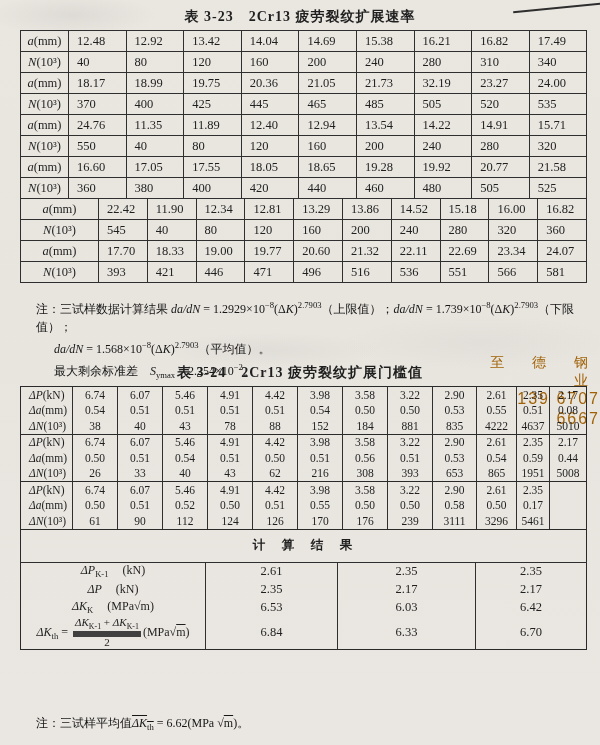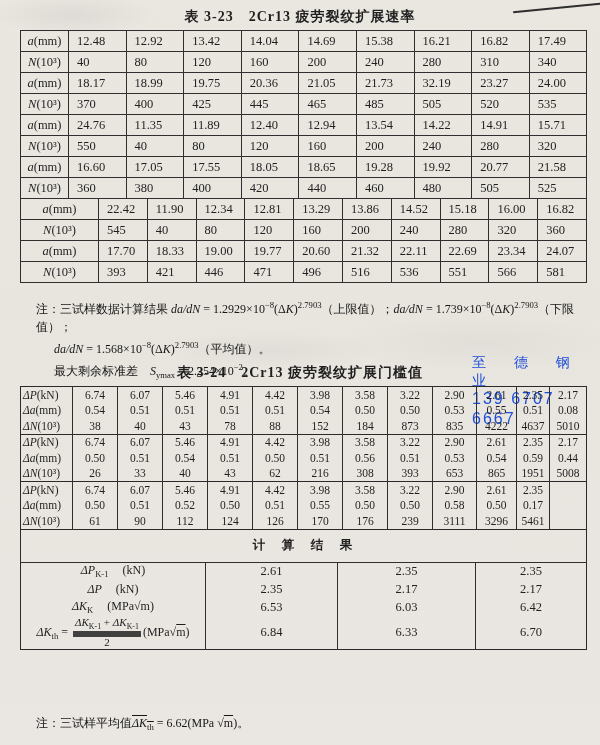--- a/index.html
+++ b/index.html
@@ -19,41 +19,41 @@
   
   .t23{width:566px}
   .t23 table{width:566px;border:1.6px solid #2a2a2a}
   .t23 td{border:1px solid #2f2f2f;height:20px;font-size:12.5px;padding:0 2px}
   .t23 td.lbl{text-align:center}
   .t23 td.val{text-align:left;padding-left:8px}
   
   .blk{width:566px;border:1.6px solid #2a2a2a}
   .blk td{border-left:1px solid #2f2f2f;border-top:none;border-bottom:none;height:15.5px;font-size:11.5px;text-align:center;padding:0 1px}
   .blk td:first-child{border-left:none}
-  .blk td.lbl{text-align:left;padding-left:2px}
+  .blk td.lbl{text-align:left;padding-left:8px}
   
   .calc{width:566px;border:1.6px solid #2a2a2a}
   .calc td{border-left:1px solid #2f2f2f;height:18px;font-size:12.5px;text-align:center;padding:0 2px}
   .calc td:first-child{border-left:none}
   .calc tr.hdr td{border-bottom:1px solid #2f2f2f;font-weight:700;letter-spacing:2px;height:19px}
   .calc tr.spec td{border-bottom:1px solid #2f2f2f;height:19px}
   .calc td.lbl{font-size:12px}
   .calc tr:last-child td{height:32px}
   
   .it{font-style:italic}
   .sb{font-size:.72em;vertical-align:-.35em;}
   .sp{font-size:.72em;vertical-align:.55em}
   .ov{text-decoration:overline}
   .u{margin-left:14px}
   .frac{display:inline-flex;flex-direction:column;align-items:center;vertical-align:middle;margin:0 2px;line-height:1.05}
   .frac .num{border-bottom:6px solid #404040;padding:0 2px;font-size:11px}
   .frac .den{font-size:11px}
   .notes{font-size:12px;line-height:18px;color:#161616}
   .notes .cont{padding-left:18px}
-  .wm{color:#1d4ed8;text-align:left;line-height:1.25}
+  .wm{color:#a16207;text-align:right;line-height:1.25}
   .wm .w1{font-size:14px;letter-spacing:12px;font-family:"Liberation Sans",sans-serif}
   .wm .w2{font-size:16px;letter-spacing:2px;font-family:"Liberation Sans",sans-serif}
   .corner{width:88px;border-top:2.5px solid #2e2e2e;transform:rotate(-5.5deg)}
 </style>
 </head>
 <body>
 
 <div class="abs corner" style="left:513px;top:7px"></div>
 
 <div class="abs ttl" style="top:8px;left:0">表 3-23　2Cr13 疲劳裂纹扩展速率</div>
@@ -305,21 +305,21 @@
         </tr>
         <tr>
           <td class="lbl"><span class="it">ΔN</span><span>(10³)</span></td>
           <td class="val">38</td>
           <td class="val">40</td>
           <td class="val">43</td>
           <td class="val">78</td>
           <td class="val">88</td>
           <td class="val">152</td>
           <td class="val">184</td>
-          <td class="val">873</td>
+          <td class="val">881</td>
           <td class="val">835</td>
           <td class="val">4222</td>
           <td class="val">4637</td>
           <td class="val">5010</td>
         </tr>
       </tbody>
   </table>
   <table class="blk" style="margin-top:-1px">
     <colgroup>
       <col style="width:52px">

